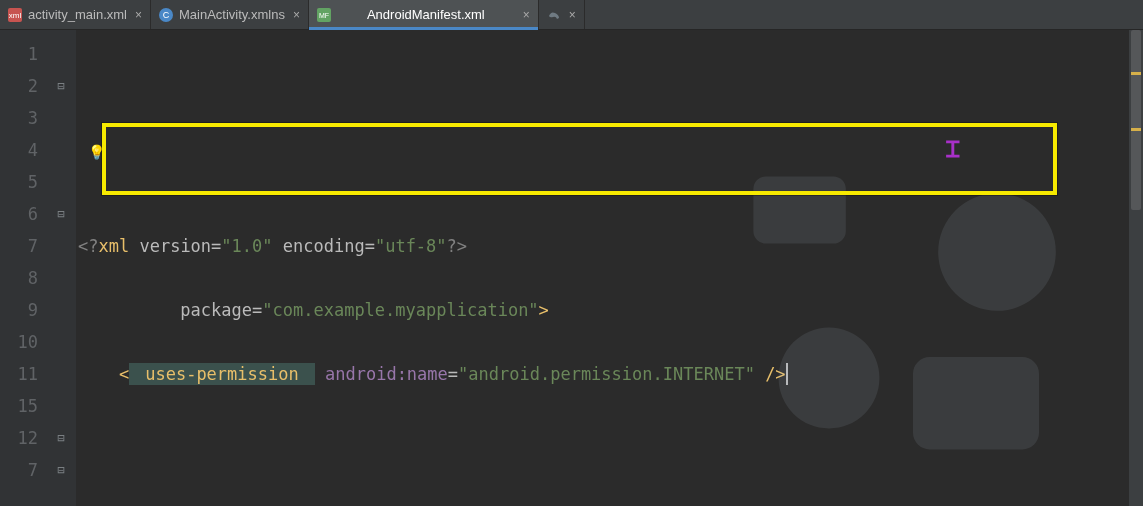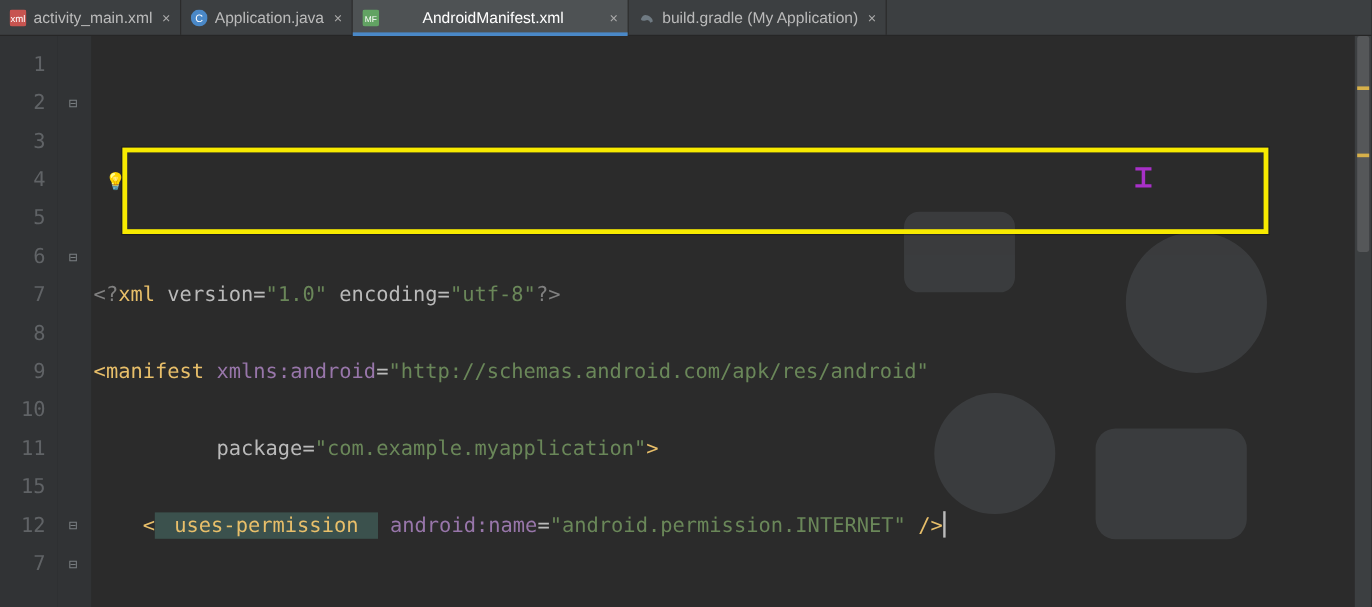--- a/index.html
+++ b/index.html
@@ -162,40 +162,39 @@
     <span>activity_main.xml</span>
     <span class="close">×</span>
   </div>
   <div class="tab">
     <span class="tab-icon">
       <svg width="14" height="14">
           <circle cx="7" cy="7" r="7" fill="#4a88c7"></circle>
           <text x="7" y="10" font-size="9" text-anchor="middle" fill="#fff">C</text>
         </svg>
     </span>
-    <span>Application.java</span>
+    <span>MainActivity.xmlns</span>
     <span class="close">×</span>
   </div>
   <div class="tab active">
     <span class="tab-icon">
       <svg width="14" height="14">
           <rect width="14" height="14" rx="2" fill="#62a363"></rect>
           <text x="7" y="10" font-size="7" text-anchor="middle" fill="#fff">MF</text>
         </svg>
     </span>
     <span>AndroidManifest.xml</span>
     <span class="close">×</span>
   </div>
   <div class="tab">
     <span class="tab-icon">
       <svg width="14" height="14" viewBox="0 0 14 14">
           <path d="M2 8 Q4 3 8 5 Q12 7 12 10 L10 11 Q9 8 6 9 Q3 10 2 8 Z" fill="#6f7a82"></path>
         </svg>
     </span>
-    <span>build.gradle (My Application)</span>
     <span class="close">×</span>
   </div>
 </div>
 
 <div class="editor-wrap">
 
   <div class="gutter">
     <div>1</div>
     <div>2</div>
     <div>3</div>
@@ -228,21 +227,20 @@
           <circle cx="30" cy="60" r="12"></circle>
           <rect x="50" y="55" width="30" height="22" rx="4"></rect>
           <rect x="12" y="12" width="22" height="16" rx="3"></rect>
         </g>
     </svg>
 
     <div class="highlight-box" style="top:93px; width:955px; height:72px;"></div>
     <span class="ibeam" style="top:104px; left:870px;">Ꮖ</span>
 
 <div class="line"><span class="pi">&lt;?</span><span class="tag">xml </span><span class="attr">version</span><span class="attr">=</span><span class="val">"1.0"</span><span class="attr"> </span><span class="attr">encoding</span><span class="attr">=</span><span class="val">"utf-8"</span><span class="pi">?&gt;</span></div>
-<div class="line"><span class="delim">&lt;</span><span class="tag">manifest</span> <span class="attrns">xmlns:android</span><span class="attr">=</span><span class="val">"http://schemas.android.com/apk/res/android"</span></div>
 <div class="line">          <span class="attr">package</span><span class="attr">=</span><span class="val">"com.example.myapplication"</span><span class="delim">&gt;</span></div>
 <div class="line">    <span class="delim">&lt;</span><span class="taghl">uses-permission</span> <span class="attrns">android:name</span><span class="attr">=</span><span class="val">"android.permission.INTERNET"</span> <span class="delim">/&gt;</span><span class="cursor-caret"></span></div>
 <div class="line"></div>
 
 
 
 
 
 
 

